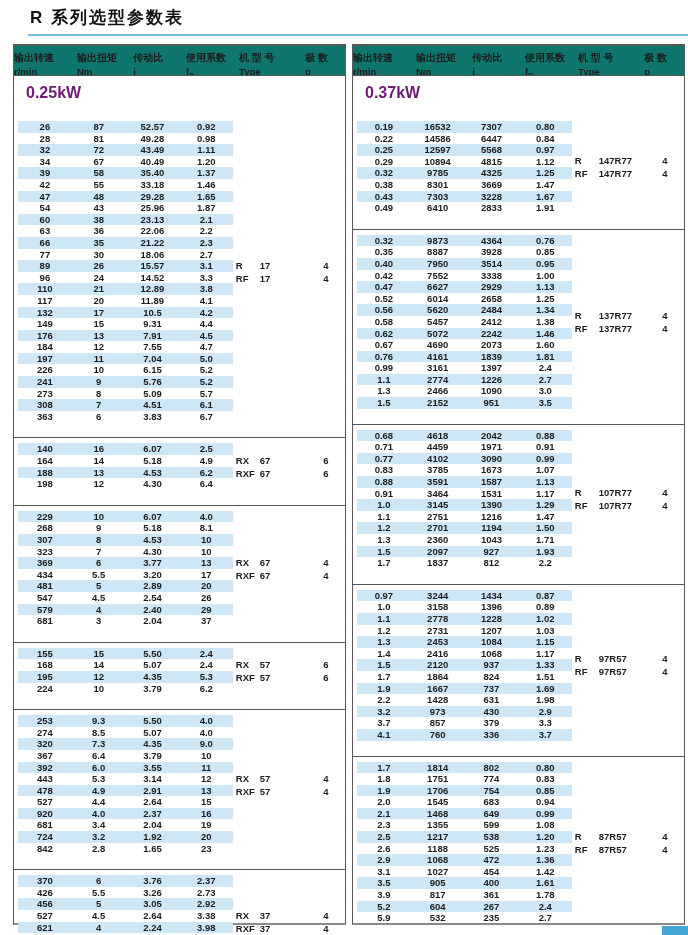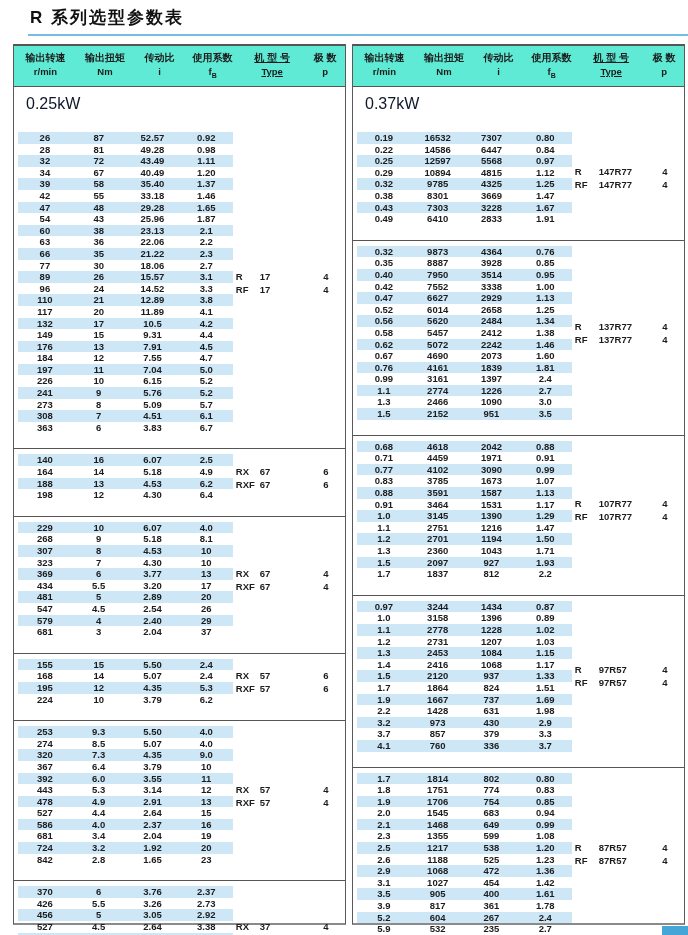--- a/index.html
+++ b/index.html
@@ -13,30 +13,30 @@
     margin:6px 0 0 30px;height:24px;line-height:24px;color:#111;
   }
   .title-underline{height:2px;margin:4px 0 0 28px;background:#72bfe3;}
   .table-area{display:flex;gap:6px;margin:8px 3px 0 13px;}
   .half{
     flex:1;height:881px;box-sizing:border-box;background:#fff;
     border-left:1.5px solid #5a5a5a;border-right:1.5px solid #5a5a5a;
     border-bottom:2px solid #8a8a8a;position:relative;
   }
   .hdr{
-    display:flex;height:43px;box-sizing:border-box;background:#5eead4;
+    display:flex;height:32px;box-sizing:border-box;background:#0f766e;
     border-top:2px solid #555;border-bottom:1.2px solid #555;
-    padding-top:4px;text-align:center;
+    padding-top:4px;
   }
   .hcell{overflow:hidden;}
-  .hc0{width:19%;}.hc1{width:17%;}.hc2{width:16%;}.hc3{width:16%;}.hc4{width:20%;text-decoration:underline;}.hc5{width:12%;}
+  .hc0{width:19%;}.hc1{width:17%;}.hc2{width:16%;}.hc3{width:16%;}.hc4{width:20%;}.hc5{width:12%;}
   .hzh{font-size:10px;font-weight:700;line-height:15px;white-space:nowrap;}
   .hunit{font-size:9.5px;font-weight:700;line-height:13px;}
   .hunit sub{font-size:7px;}
-  .power{font-size:16px;font-weight:400;padding:7px 0 3px 12px;height:20px;line-height:20px;color:#0f172a;}
+  .power{font-size:16px;font-weight:700;padding:7px 0 3px 12px;height:20px;line-height:20px;color:#701a75;}
   .block{position:relative;padding:5px 0;margin-top:10px;}
   .block + .block{border-top:1.2px solid #555;}
   .rows{width:65%;margin-left:4px;}
   .row{display:flex;height:11.6px;line-height:11.6px;}
   .row:nth-child(odd){background:#cde7f7;}
   .cell{flex:1;text-align:center;font-size:9.5px;font-weight:700;white-space:nowrap;}
   .tinfo{position:absolute;left:67%;right:2px;top:50%;transform:translateY(-50%);}
   .tline{display:flex;height:13px;line-height:13px;font-size:9.5px;font-weight:700;white-space:nowrap;}
   .tpre{width:24px;text-align:left;}
   .tmod{flex:1;text-align:left;}
@@ -450,21 +450,21 @@
             <span class="cell">2.91</span>
             <span class="cell">13</span>
           </div>
           <div class="row">
             <span class="cell">527</span>
             <span class="cell">4.4</span>
             <span class="cell">2.64</span>
             <span class="cell">15</span>
           </div>
           <div class="row">
-            <span class="cell">586</span>
+            <span class="cell">920</span>
             <span class="cell">4.0</span>
             <span class="cell">2.37</span>
             <span class="cell">16</span>
           </div>
           <div class="row">
             <span class="cell">681</span>
             <span class="cell">3.4</span>
             <span class="cell">2.04</span>
             <span class="cell">19</span>
           </div>

